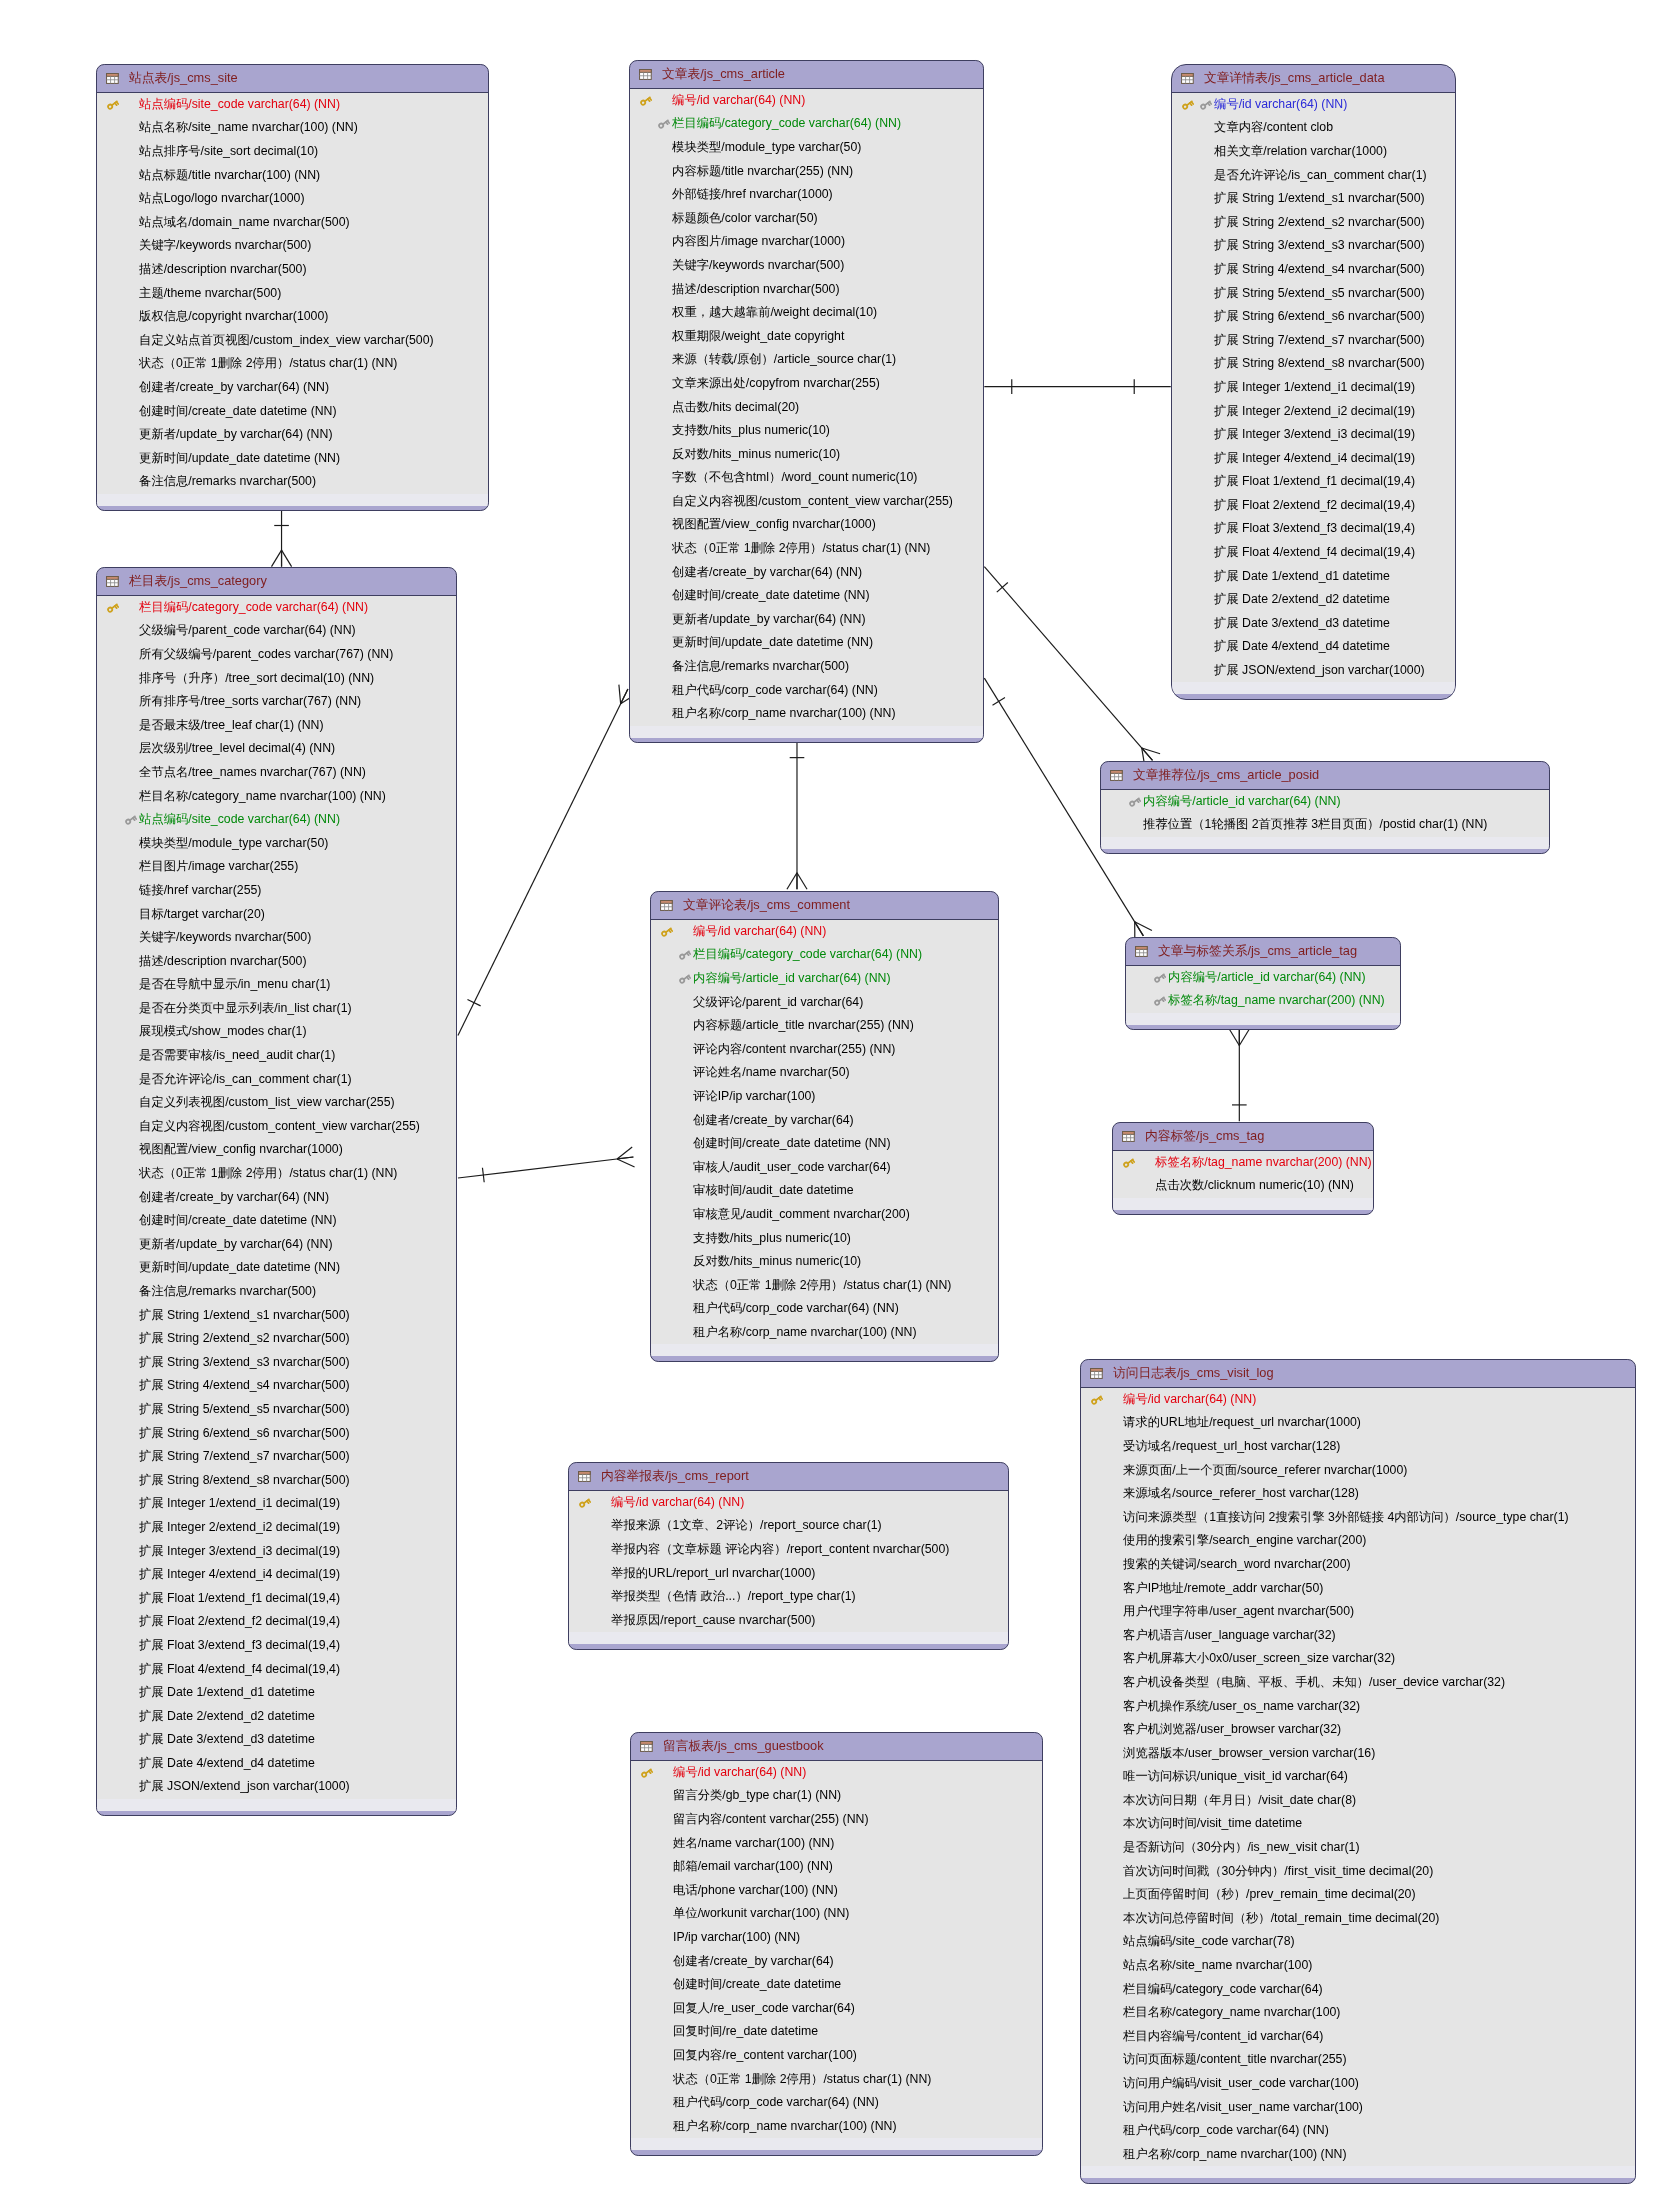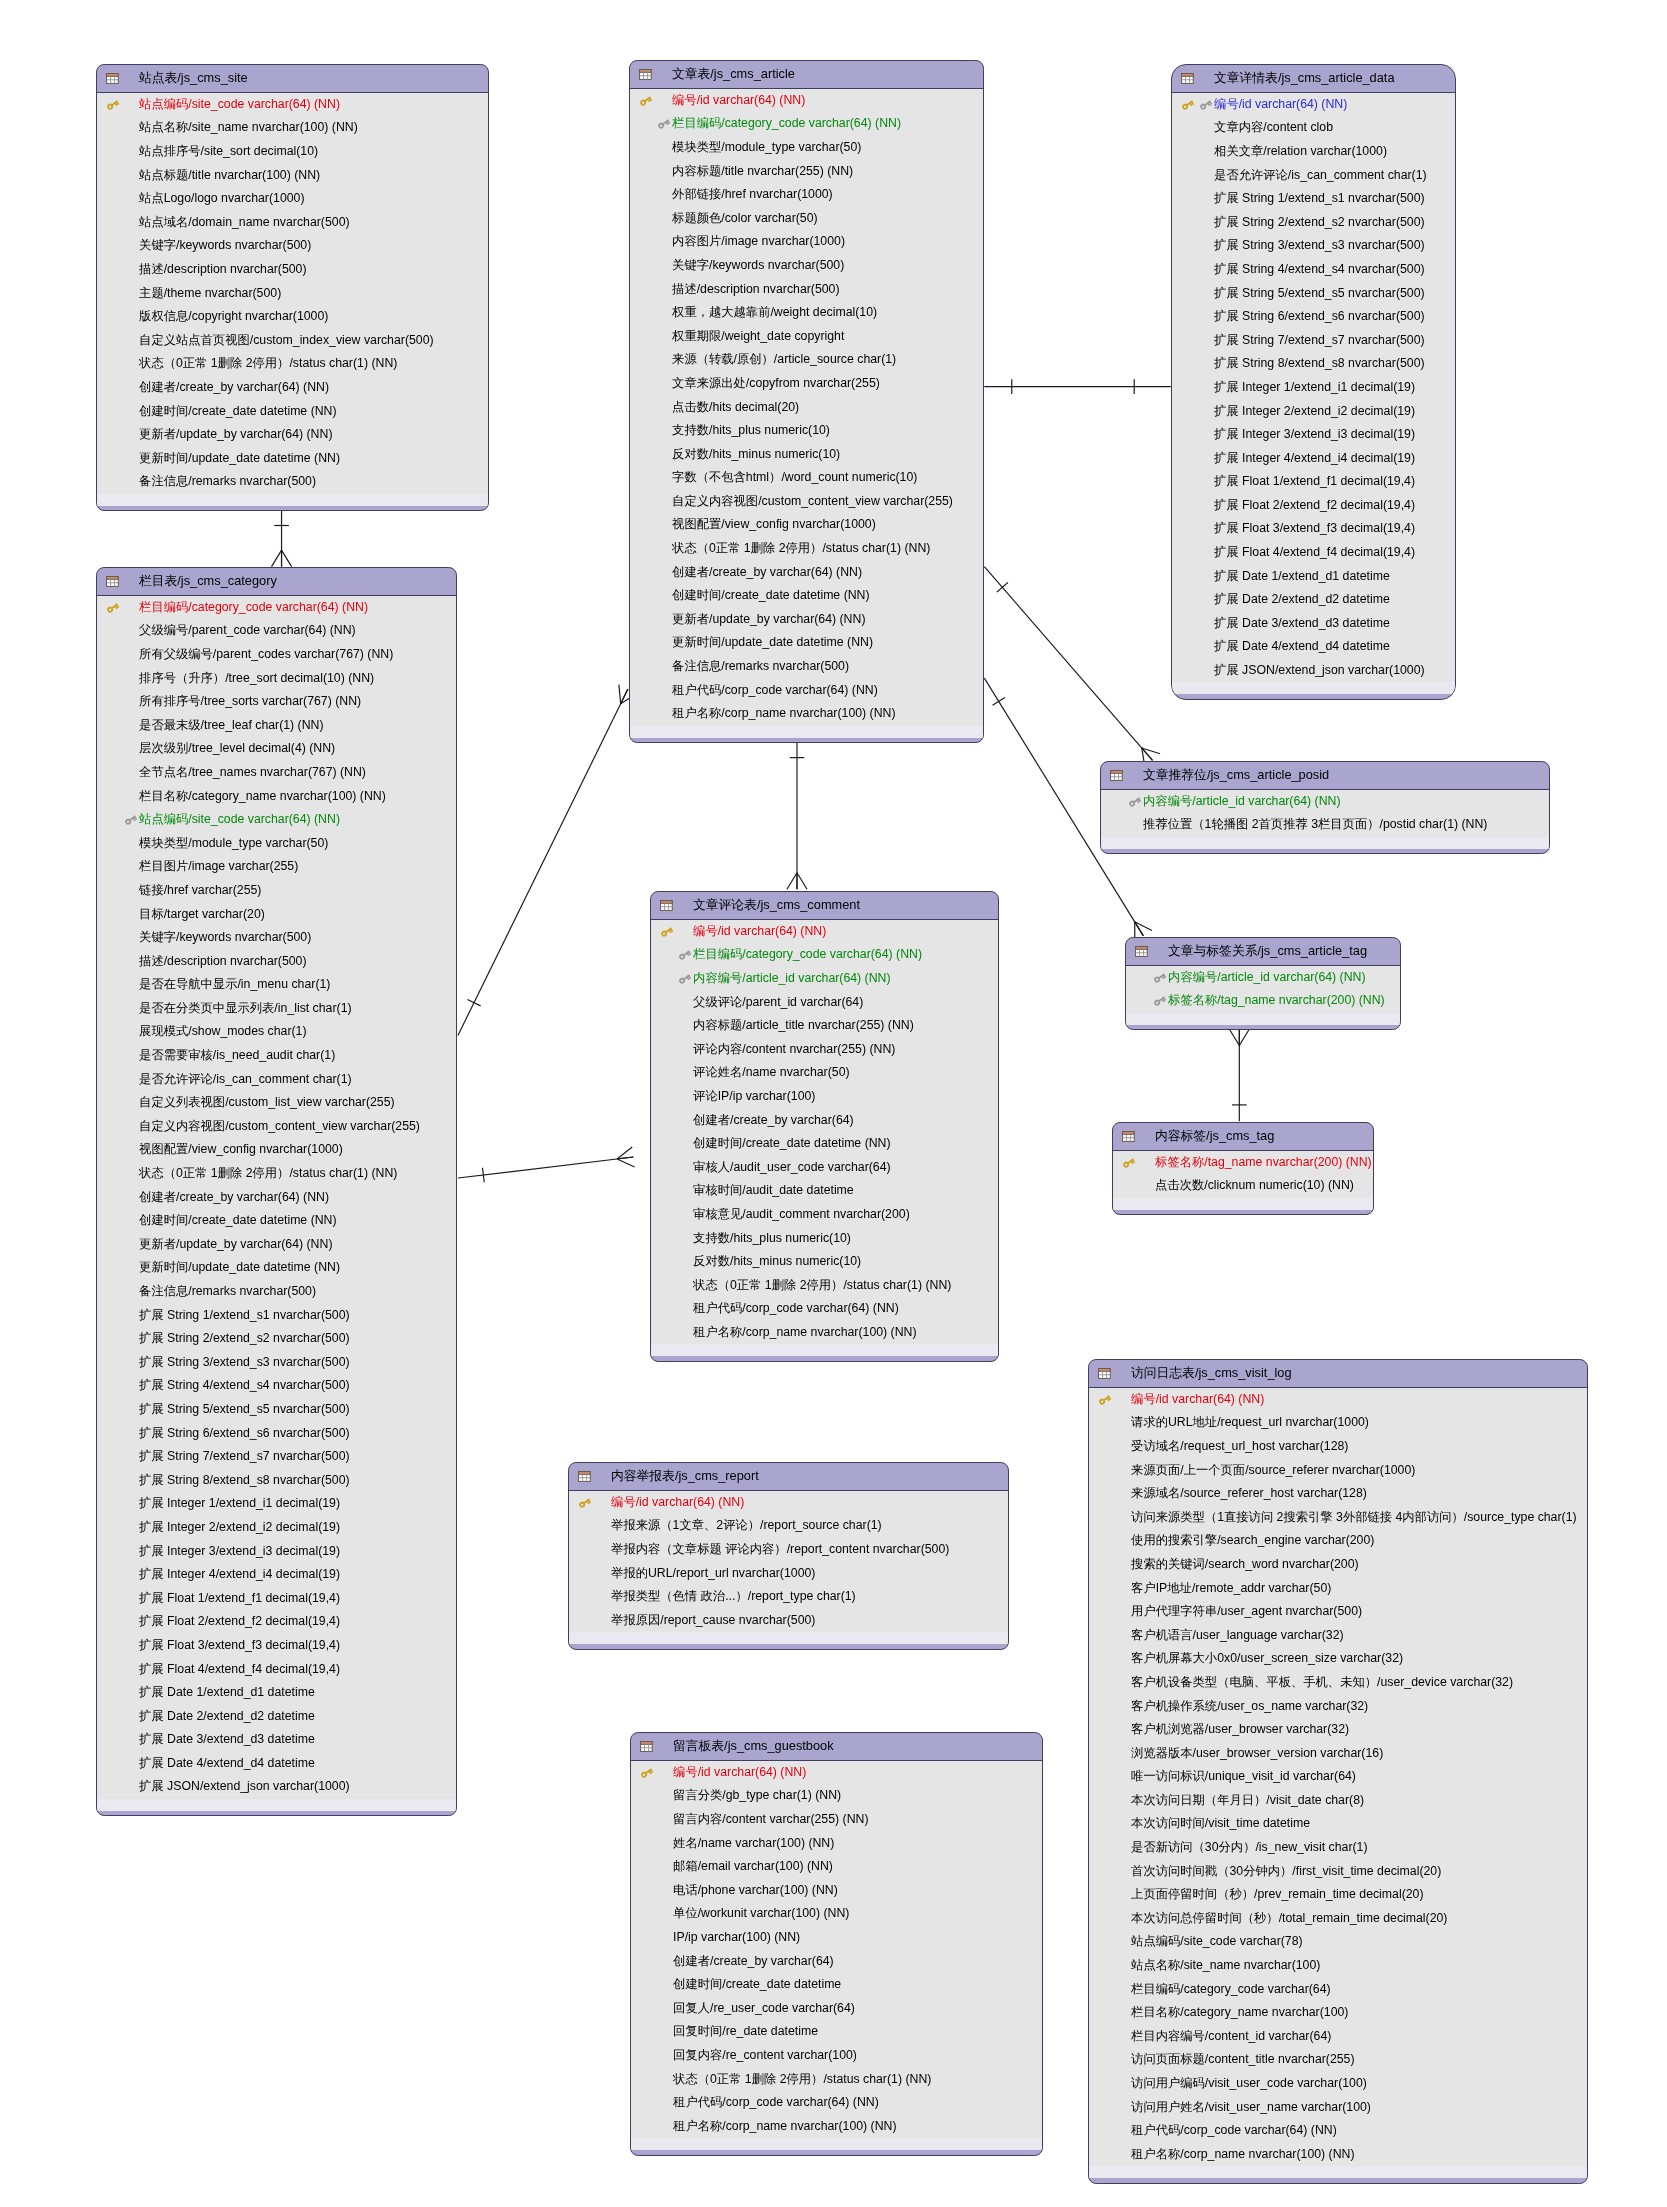--- a/index.html
+++ b/index.html
@@ -1,22 +1,22 @@
 <!DOCTYPE html>
 <html style="font-size:14.6px"><head>
 <meta charset="utf-8">
 <style>
   html,body{margin:0;padding:0;background:#fff;}
   #canvas{position:relative;width:1668px;height:2208px;background:#ffffff;
           font-family:"Liberation Sans","DejaVu Sans",sans-serif;}
   #wires{position:absolute;left:0;top:0;z-index:0;}
   .entity{position:absolute;z-index:1;background:#a9a5cf;border:1.5px solid #3e3e60;
           border-radius:8.2px;overflow:hidden;padding-bottom:4.6px;box-sizing:border-box;}
-  .ehead{height:26.5px;display:flex;align-items:center;gap:20px;padding:0 9.1px;
-         border-bottom:1.5px solid #3e3e60;font-size:12.8px;color:#000000;white-space:nowrap;}
+  .ehead{height:26.5px;display:flex;align-items:center;gap:10px;padding:0 9.1px;
+         border-bottom:1.5px solid #3e3e60;font-size:12.8px;color:#7f1d1d;white-space:nowrap;}
   .ebody{background:#e5e5e5;}
   .efoot{height:12px;background:#e9e9ef;}
   .row{height:23.6px;display:flex;align-items:center;padding-left:7.3px;white-space:nowrap;}
   .kslot{width:17.4px;flex:0 0 17.4px;display:flex;align-items:center;justify-content:center;}
   .key{transform:rotate(-38deg);}
   .key.gold{color:#cfa21d;}
   .key.gray{color:#9a9a9a;}
   .ftext{font-size:12.3px;color:#000;}
   .ftext.pk{color:#e3000e;}
   .ftext.fk{color:#00890a;}
@@ -1220,21 +1220,21 @@
           <span class="ftext">租户代码/corp_code varchar(64) (NN)</span>
         </div>
         <div class="row">
           <span class="kslot"></span>
           <span class="kslot"></span>
           <span class="ftext">租户名称/corp_name nvarchar(100) (NN)</span>
         </div>
       </div>
       <div class="efoot"></div>
     </div>
-    <div class="entity" style="left: 1080px; top: 1359px; width: 500px; margin-left: 8px;">
+    <div class="entity" style="left: 1080px; top: 1359px; width: 556px;">
       <div class="ehead">
         <span class="ticon">
           <svg viewBox="0 0 14 12" width="12.8" height="11">
             <rect x="0.6" y="0.6" width="12.8" height="10.8" fill="#fdfdfd" stroke="#6b5b4a" stroke-width="1.1"></rect>
             <rect x="0.6" y="0.6" width="12.8" height="3" fill="#ce8f72" stroke="#6b5b4a" stroke-width="1.1"></rect>
             <line x1="5" y1="3.6" x2="5" y2="11.4" stroke="#8a8a8a" stroke-width="0.9"></line>
             <line x1="9.4" y1="3.6" x2="9.4" y2="11.4" stroke="#8a8a8a" stroke-width="0.9"></line>
             <line x1="0.6" y1="7.4" x2="13.4" y2="7.4" stroke="#8a8a8a" stroke-width="0.9"></line>
           </svg>
         </span>

